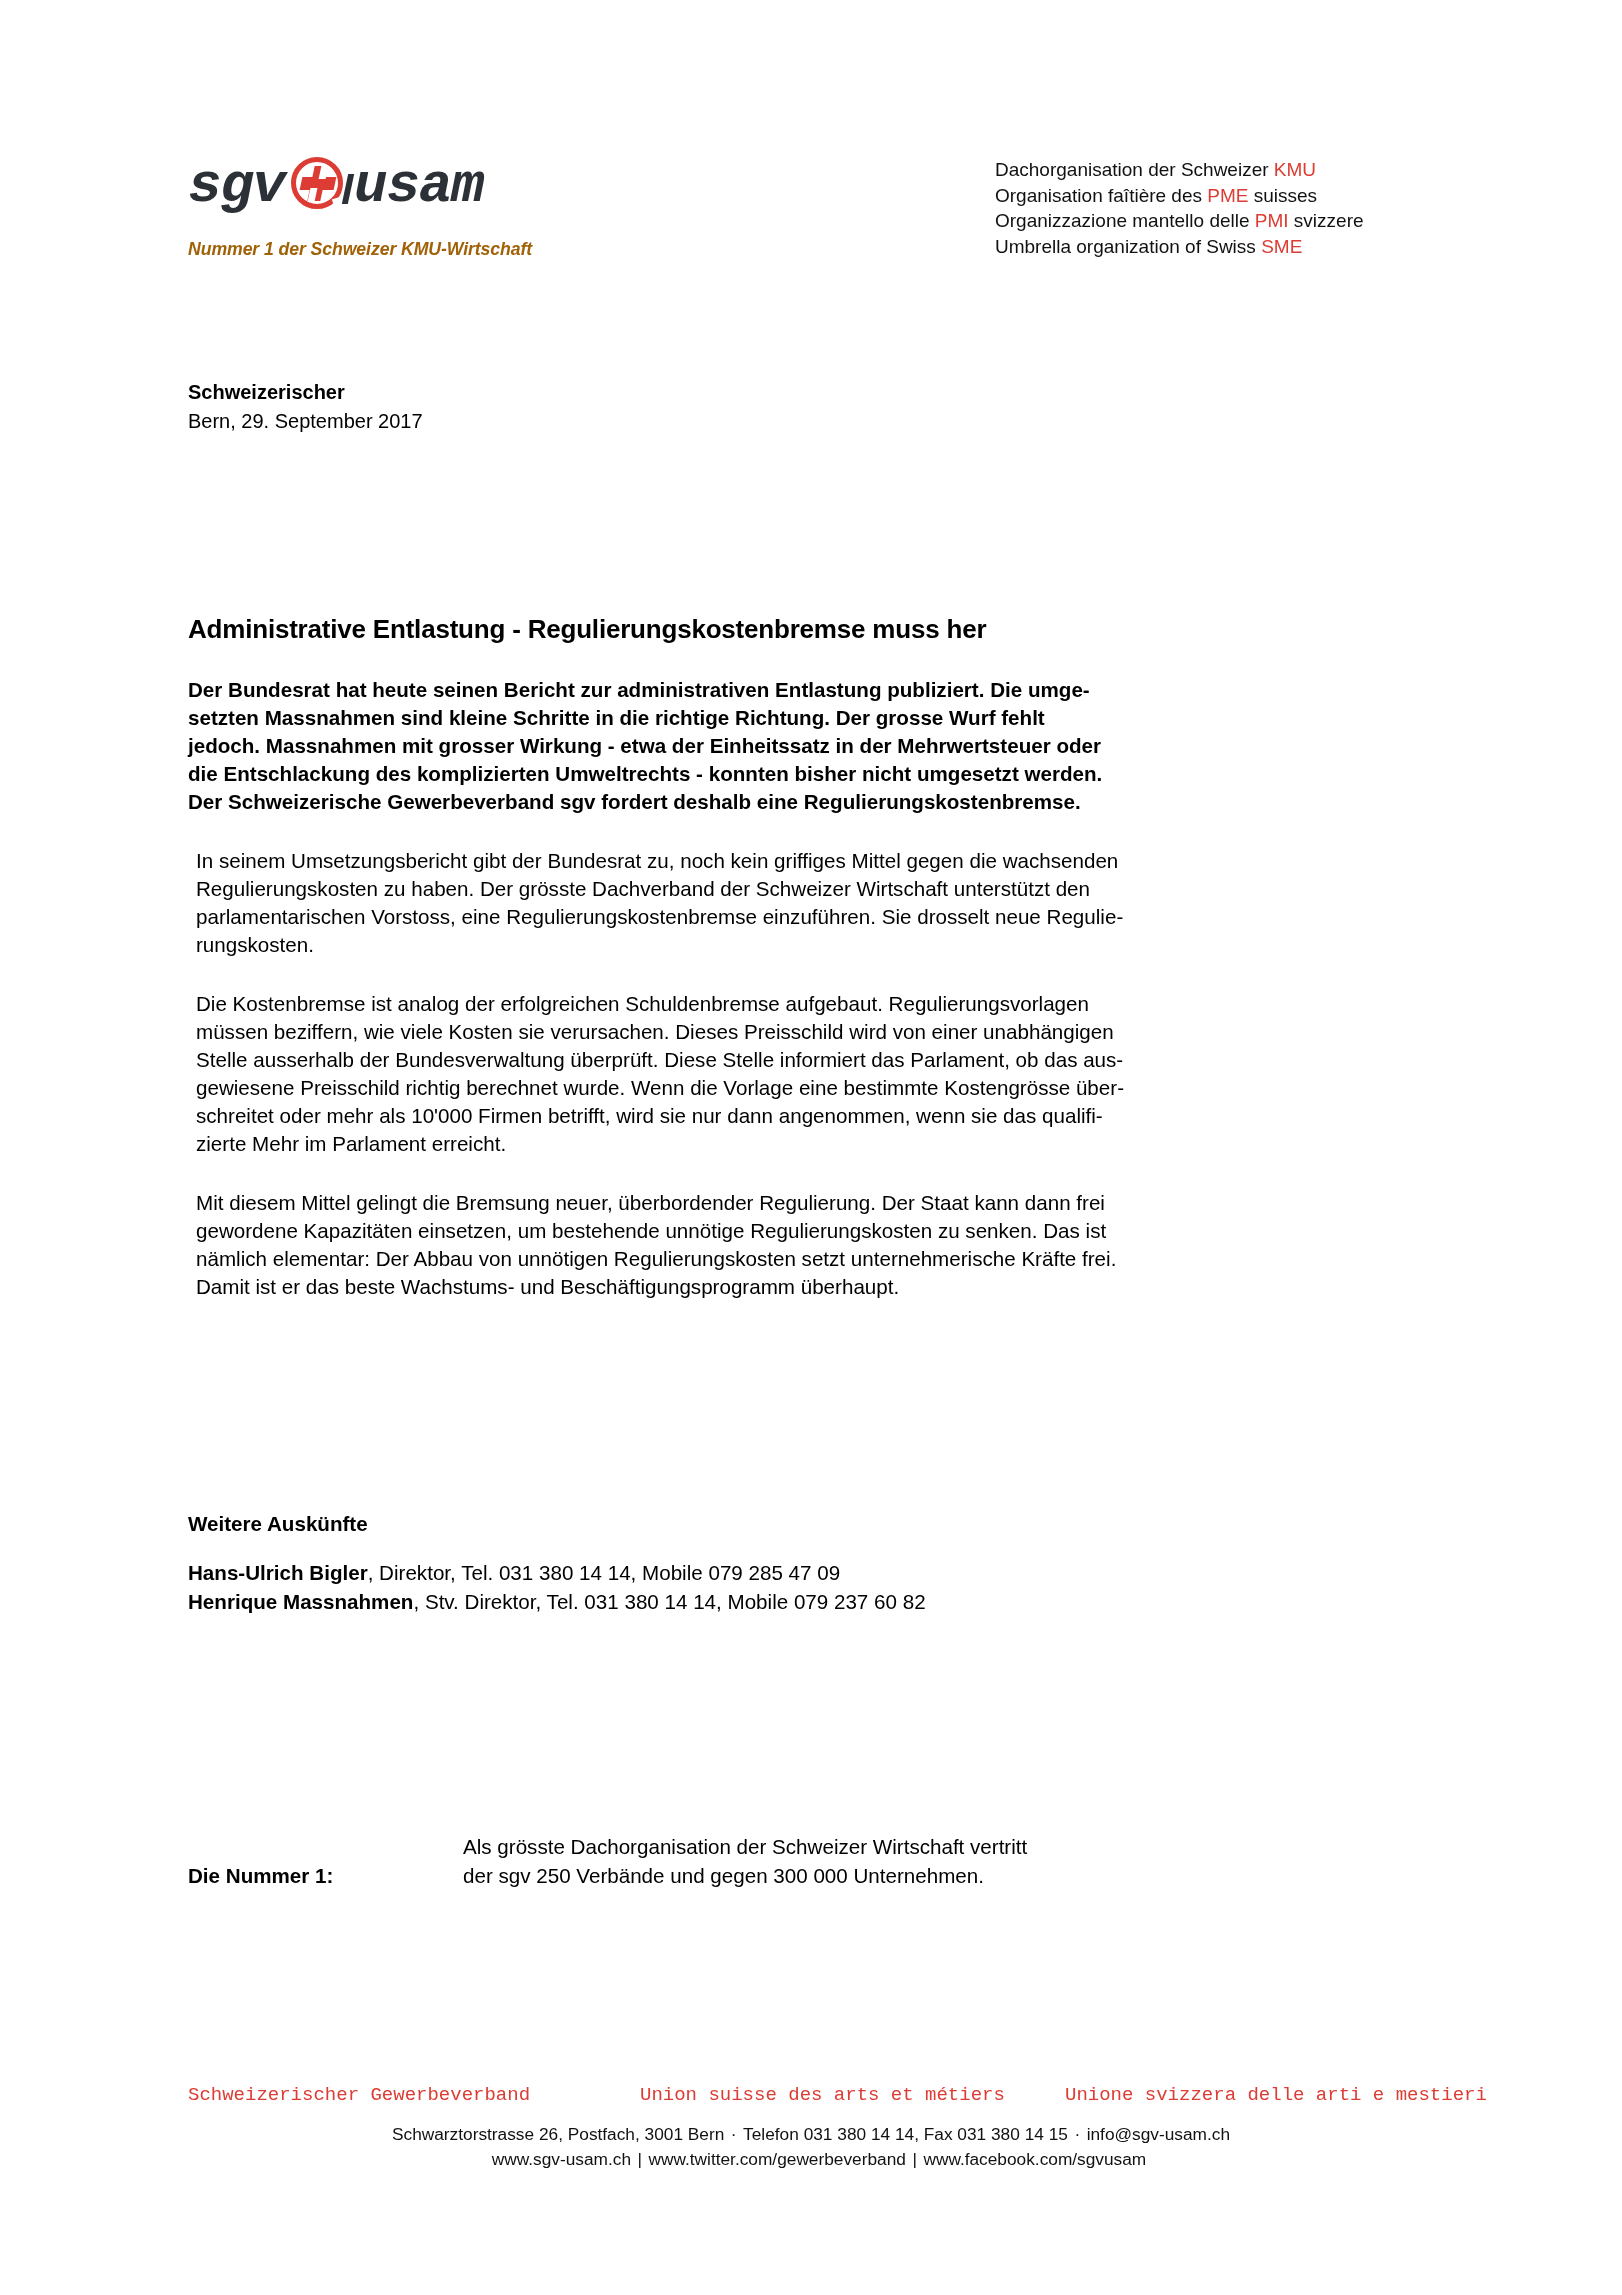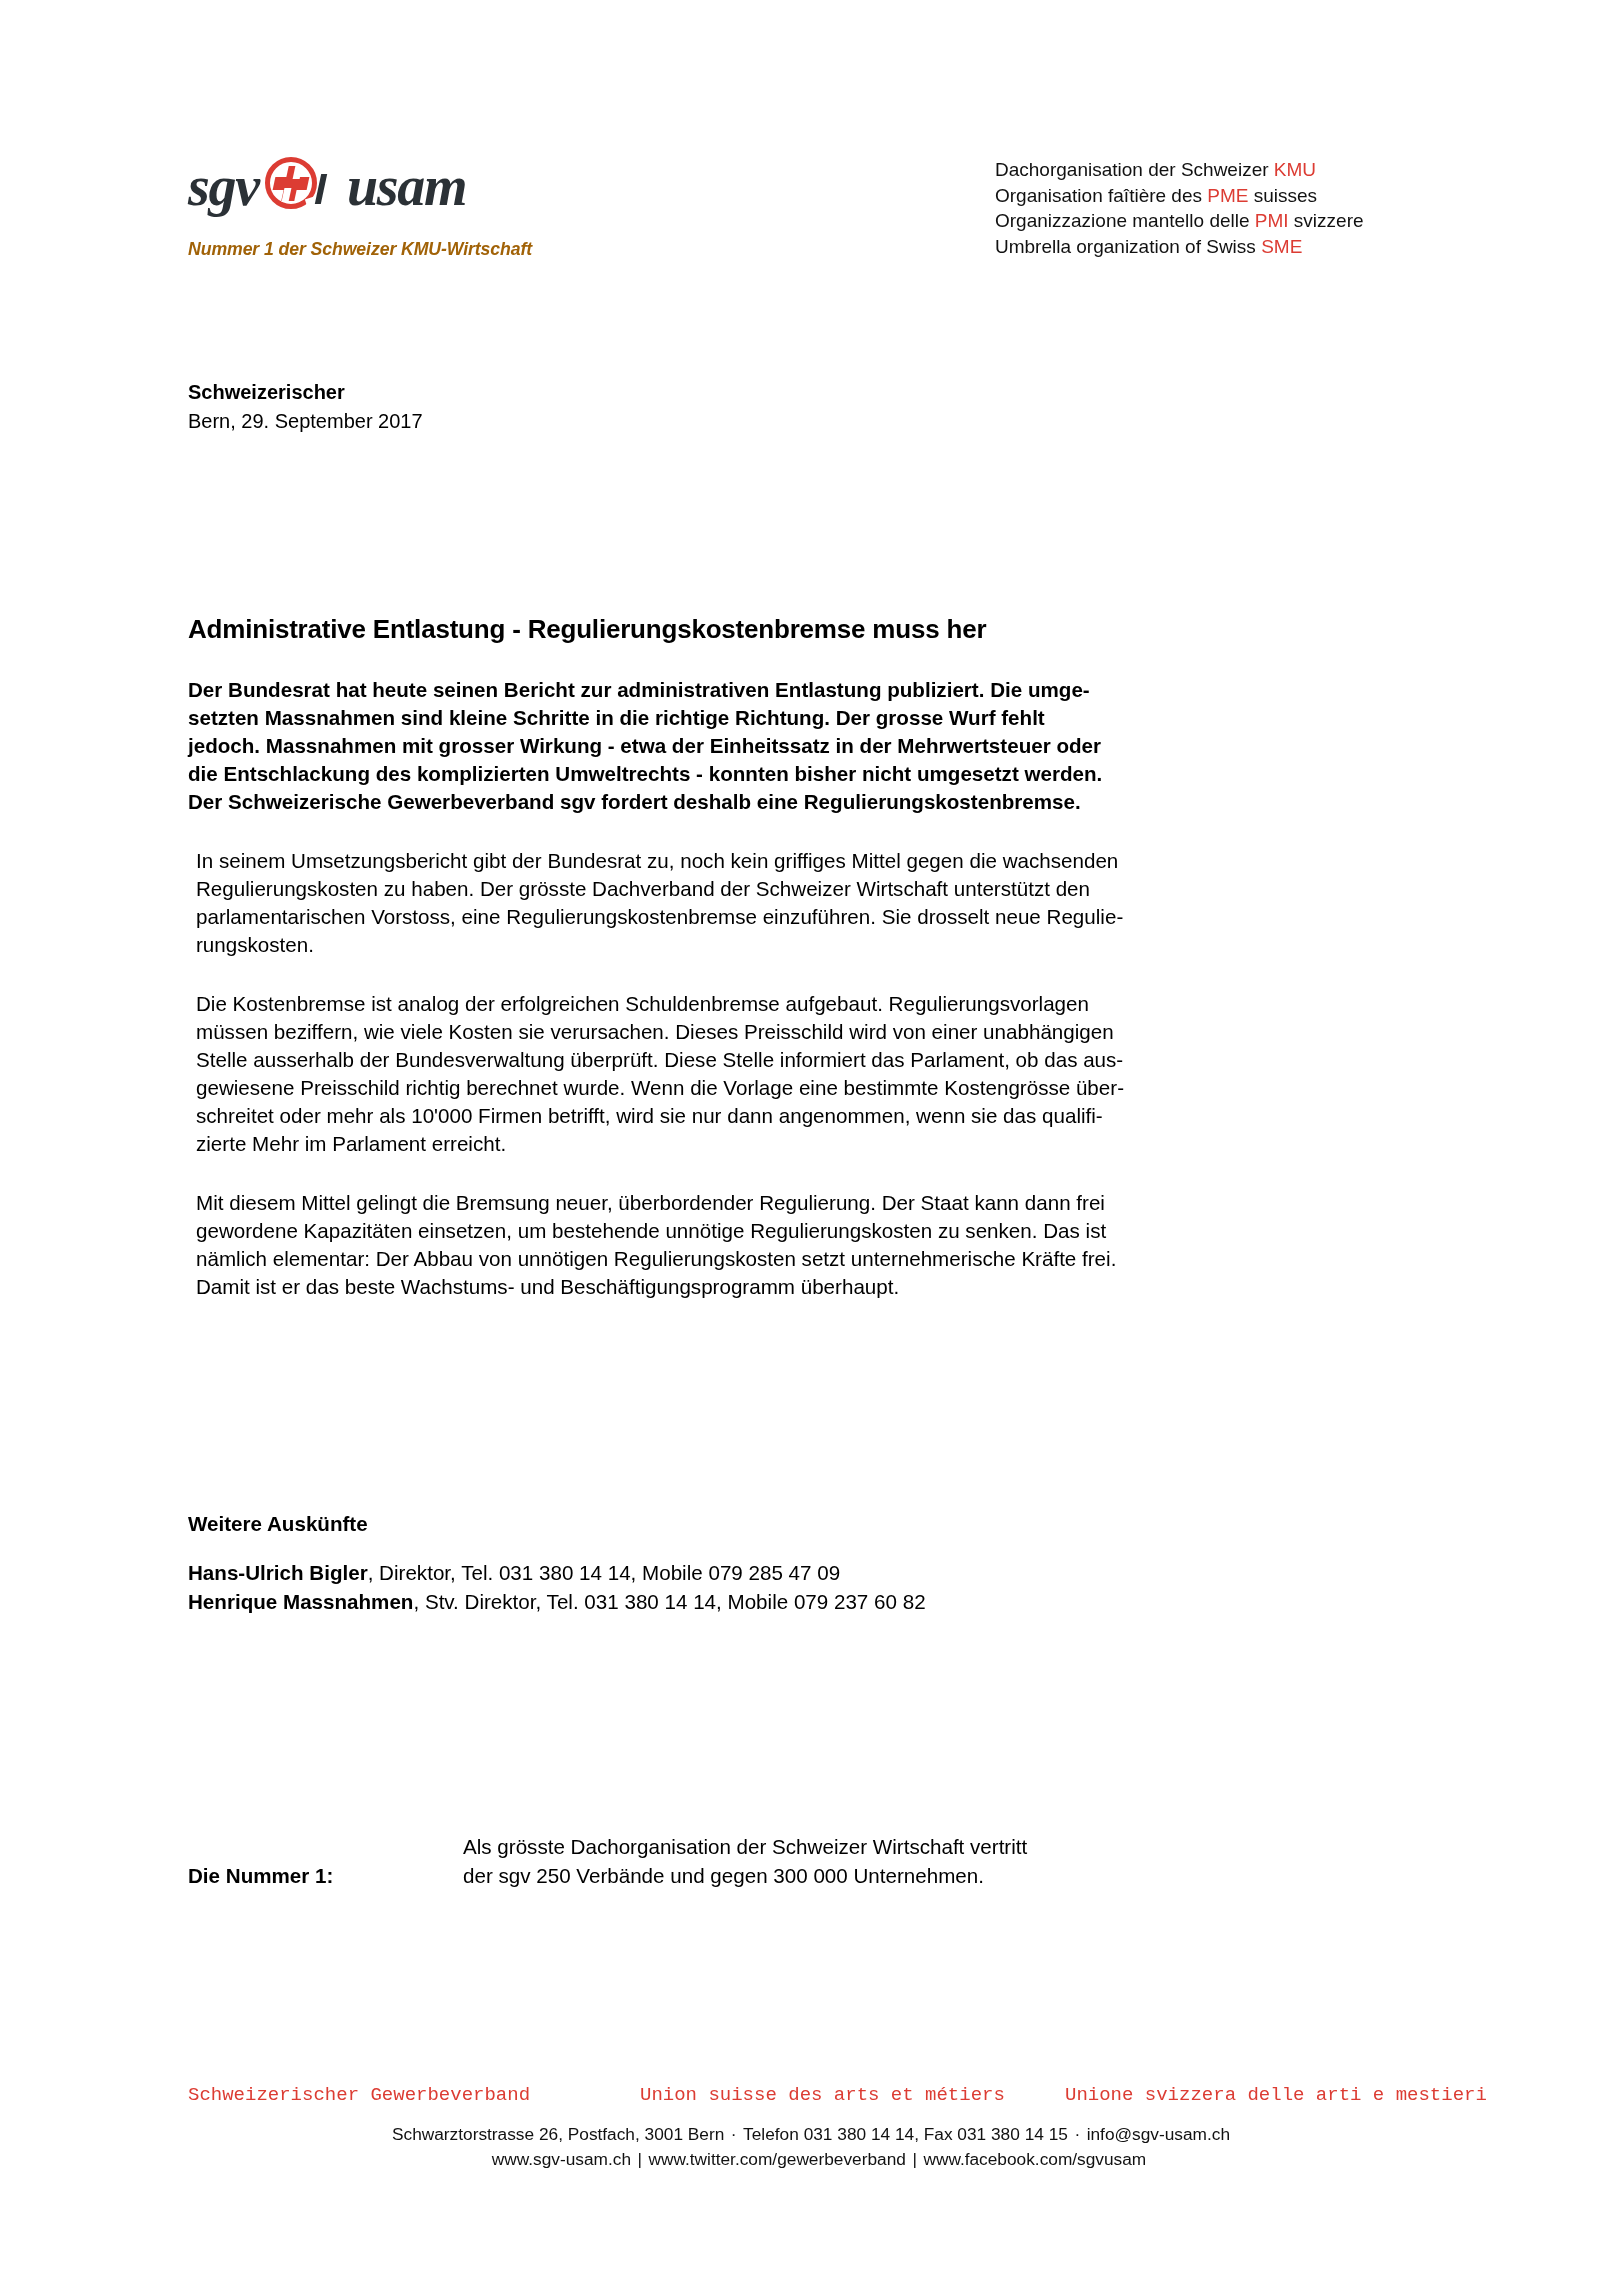--- a/index.html
+++ b/index.html
@@ -29,31 +29,31 @@
   }
   .logo-block {
     position: absolute;
     left: 188px;
     top: 152px;
     width: 366px;
   }
   .logo-wordmark {
     display: flex;
     align-items: center;
-    font-family: Liberation Serif, serif;
+    font-family: Liberation Mono, monospace;
     font-style: italic;
     font-weight: bold;
     font-size: 56px;
     letter-spacing: -1.3px;
     color: #2b3136;
     line-height: 1;
     height: 67px;
   }
   .logo-sgv { display: inline-block; }
-  .logo-usam { display: inline-block; margin-left: 20px; }
+  .logo-usam { display: inline-block; margin-left: 1px; }
   .logo-mark {
     position: relative;
     display: inline-block;
     width: 63px;
     height: 63px;
     margin: 0 1.3px 0 3.9px;
     flex: 0 0 auto;
   }
   .logo-mark .ring {
     position: absolute;

